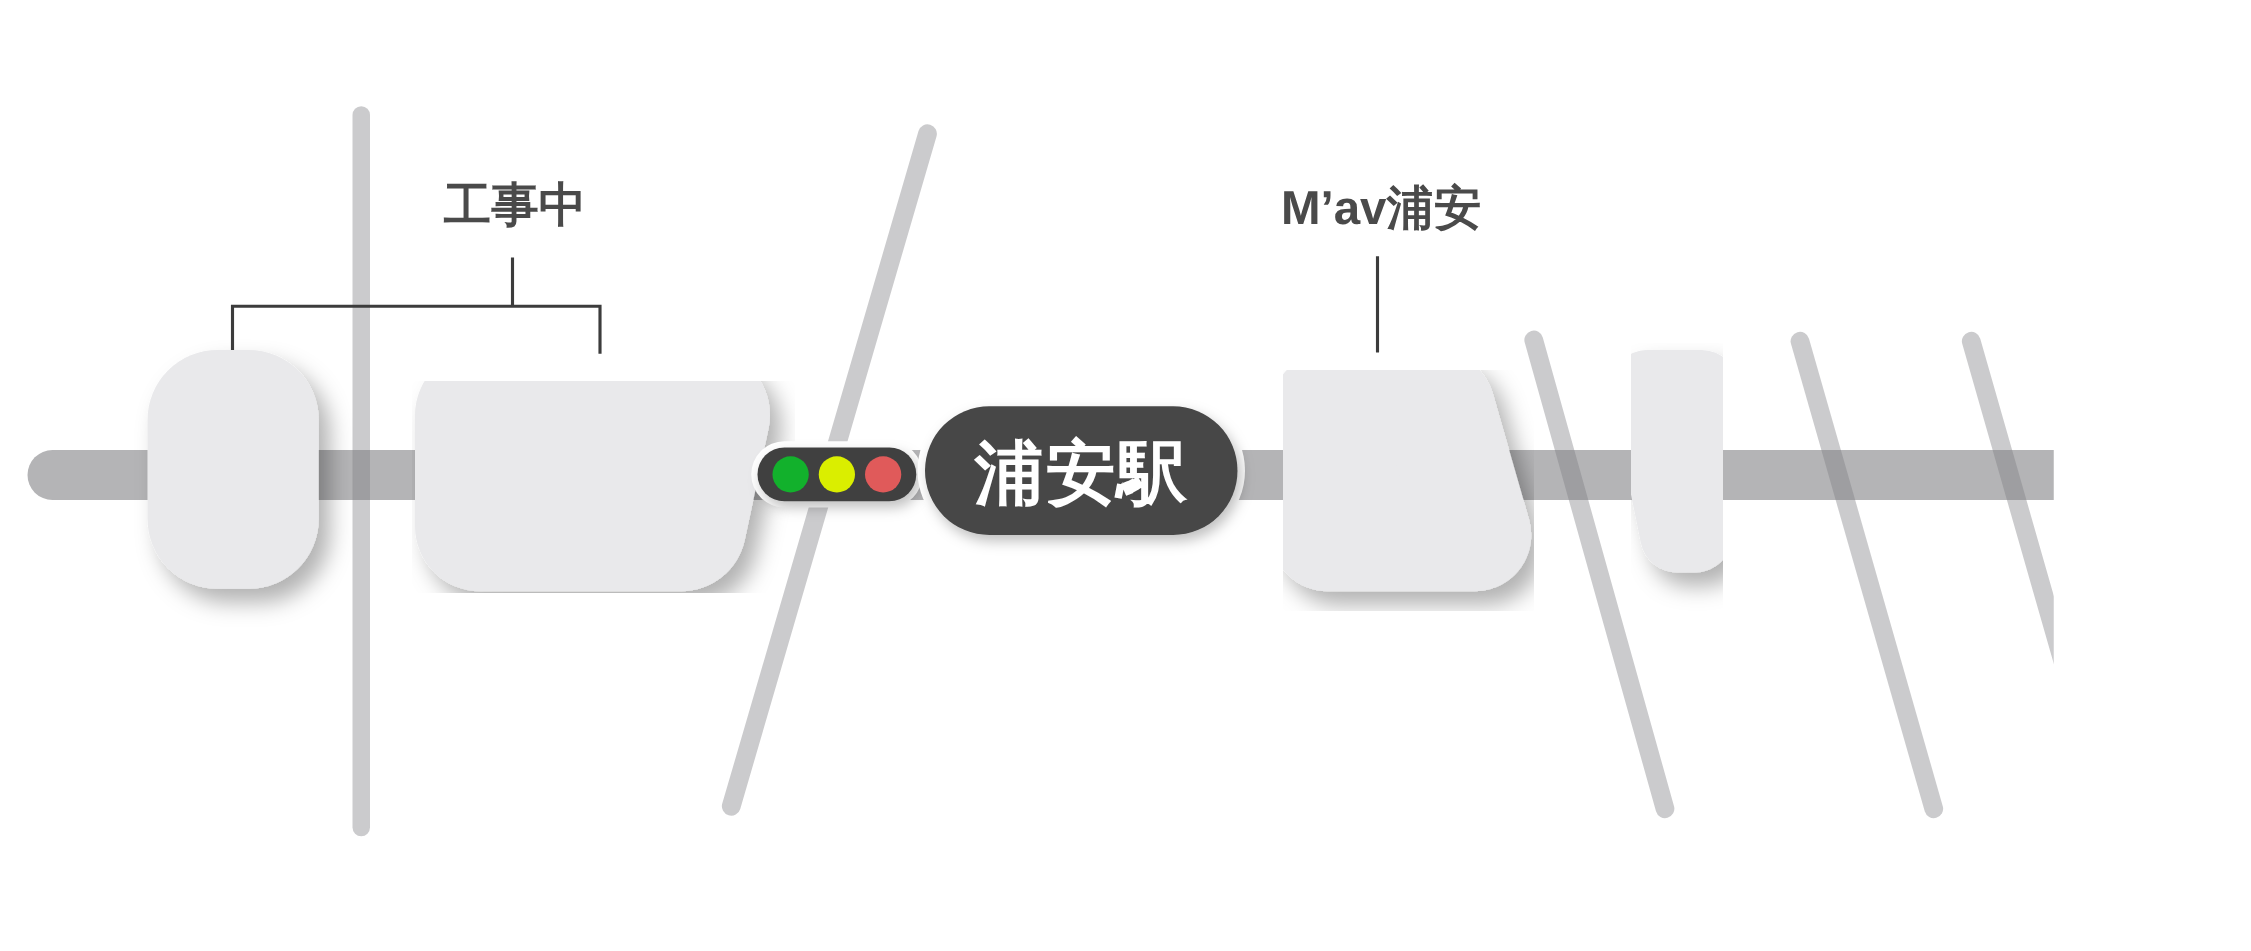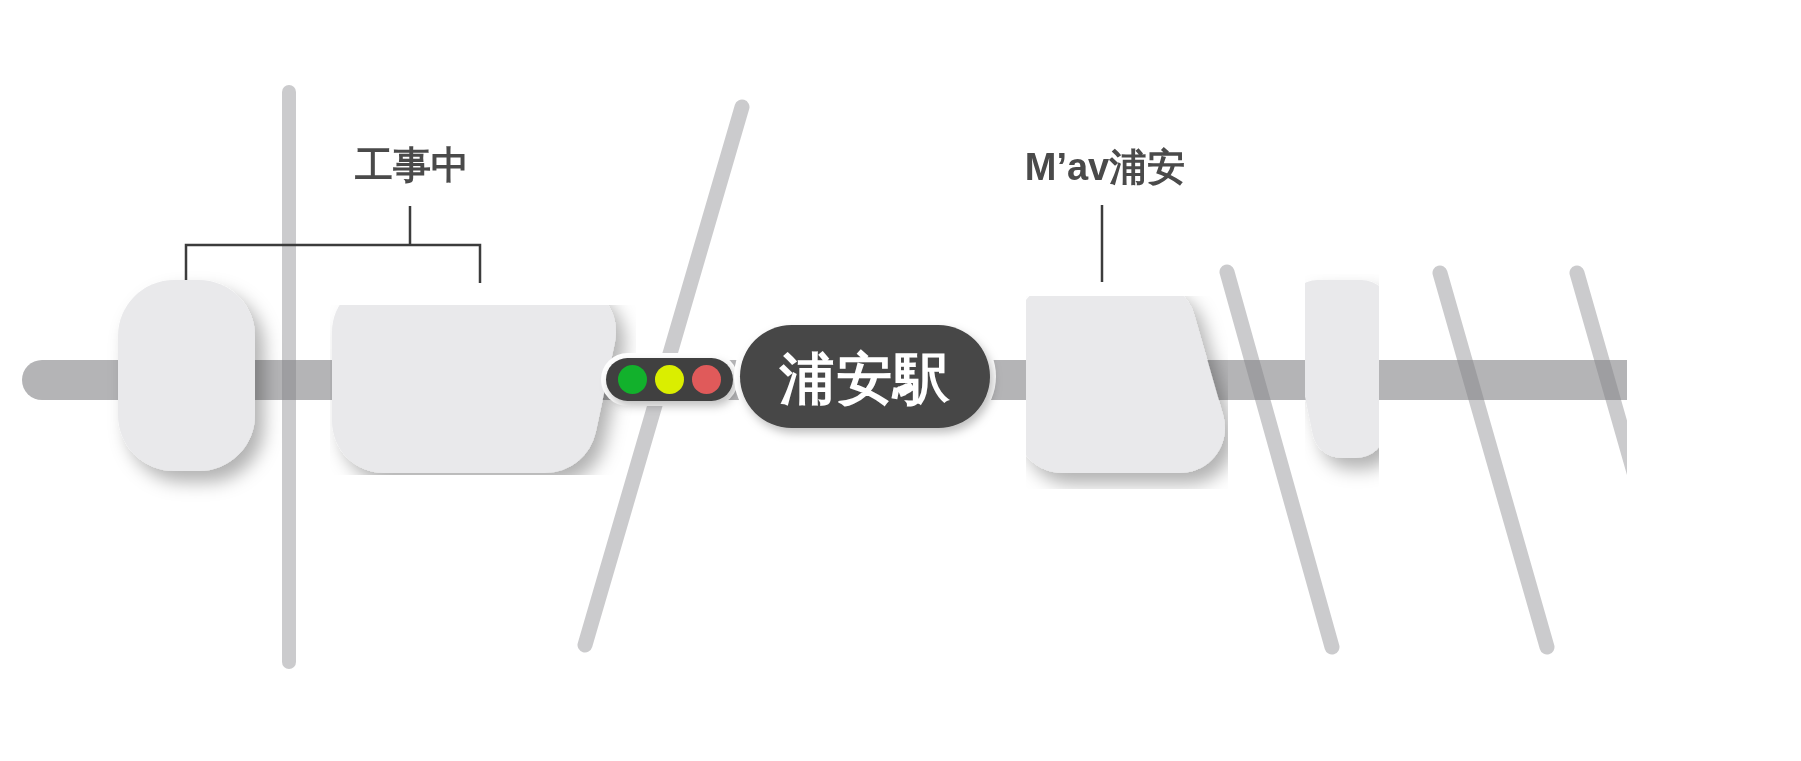--- a/index.html
+++ b/index.html
@@ -3,20 +3,21 @@
 <meta charset="utf-8">
 <style>
   html, body { margin: 0; padding: 0; background: #ffffff; }
   .stage {
     position: relative;
     width: 1627px;
     height: 761px;
     overflow: hidden;
     background: #ffffff;
     font-family: "Liberation Sans", "DejaVu Sans", sans-serif;
+    padding-left: 16px;
   }
   svg { display: block; position: absolute; inset: 0; }
   text { font-family: "Liberation Sans", "DejaVu Sans", sans-serif; }
   .map-label { font-weight: bold; font-size: 38px; }
   .badge-label { font-weight: bold; font-size: 56px; letter-spacing: 1px; }
 </style>
 </head>
 <body>
 
 <div class="stage">

